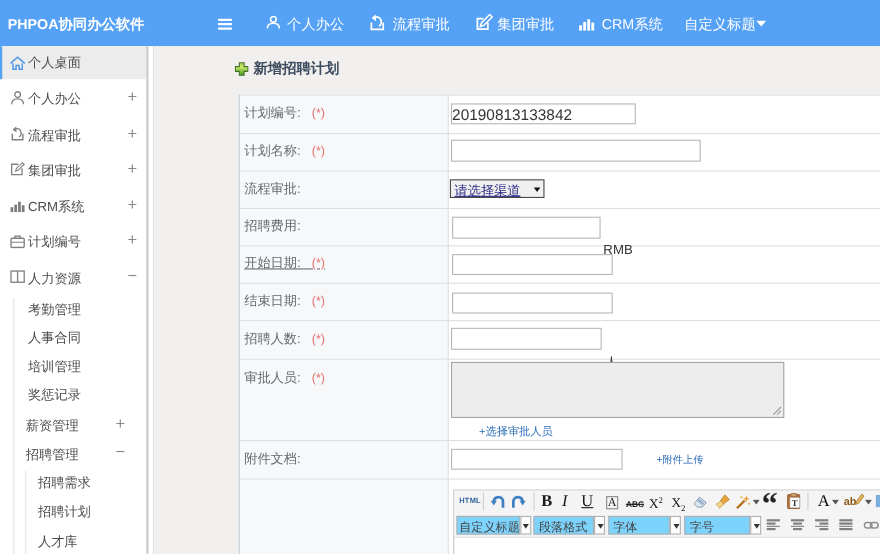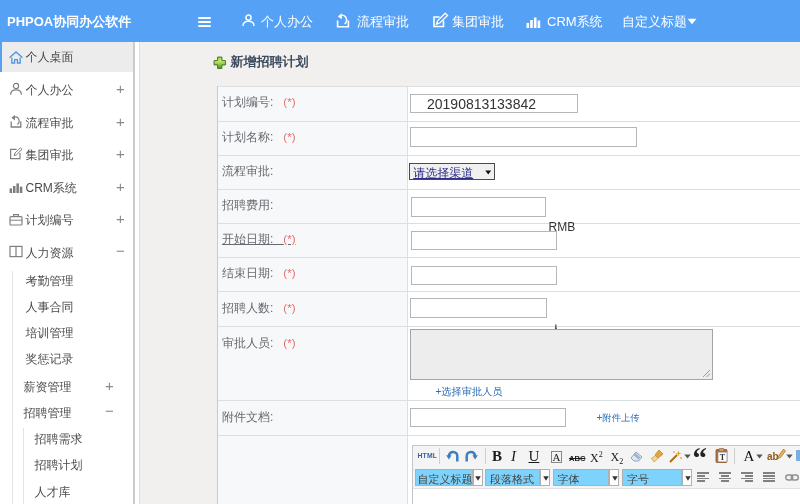--- a/index.html
+++ b/index.html
@@ -219,21 +219,21 @@
   <div class="flbl" style="top:93.5px;">计划编号: &nbsp;&nbsp;<span class="star">(*)</span></div>
   <div class="flbl" style="top:129px;">计划名称: &nbsp;&nbsp;<span class="star">(*)</span></div>
   <div class="flbl" style="top:163px;">流程审批:</div>
   <div class="flbl" style="top:197px;">招聘费用:</div>
   <div class="flbl" style="top:231px;text-decoration:underline;">开始日期: &nbsp;&nbsp;<span class="star">(*)</span></div>
   <div class="flbl" style="top:265px;">结束日期: &nbsp;&nbsp;<span class="star">(*)</span></div>
   <div class="flbl" style="top:299.5px;">招聘人数: &nbsp;&nbsp;<span class="star">(*)</span></div>
   <div class="flbl" style="top:334.5px;">审批人员: &nbsp;&nbsp;<span class="star">(*)</span></div>
   <div class="flbl" style="top:408.5px;">附件文档:</div>
 
-  <div class="inp" style="left:410px; top:93.5px; width:168px; height:19.5px; font-size:14px; color:#333; line-height:18px; padding-left:16px;">20190813133842</div>
+  <div class="inp" style="left:410px; top:93.5px; width:168px; height:19.5px; font-size:14px; color:#333; line-height:18px; padding-left:0;">20190813133842</div>
   <div class="inp" style="left:410px; top:126.5px; width:226.5px; height:20px;"></div>
   <div class="abs" style="left:409.2px; top:162.5px; width:85.5px; height:17.8px; background:#f0f0f0; border:1.6px solid #4a4a4a;">
     <span style="position:absolute; left:3px; top:1px; font-size:12px; color:#2d2d86; text-decoration:underline;">请选择渠道</span>
     <svg class="abs" style="left:74.5px; top:6.8px;" width="6.5" height="5" viewBox="0 0 7 5">
         <path d="M0.3 0.4 L6.7 0.4 L3.5 4.6 Z" fill="#111"></path>
       </svg>
   </div>
   <div class="inp" style="left:410.5px; top:197px; width:135px; height:20px;"></div>
   <div class="sfx" style="left:548.5px; top:199.5px;">RMB</div>
   <div class="inp" style="left:410.5px; top:230.5px; width:146px; height:19.5px;"></div>

